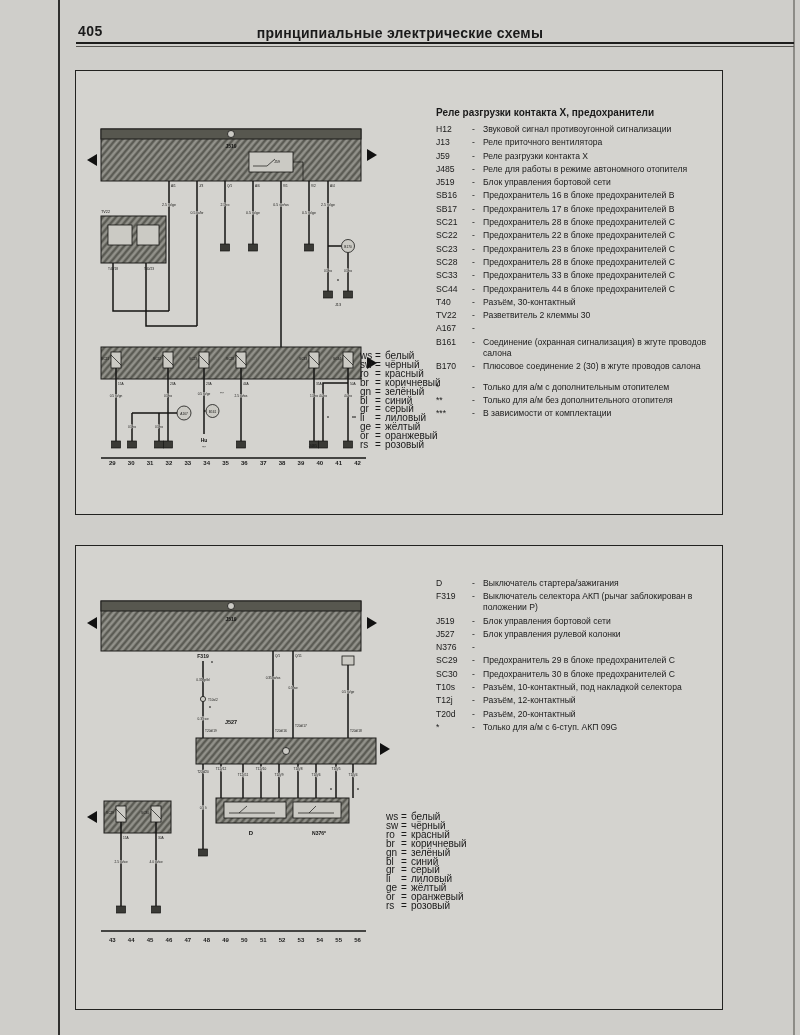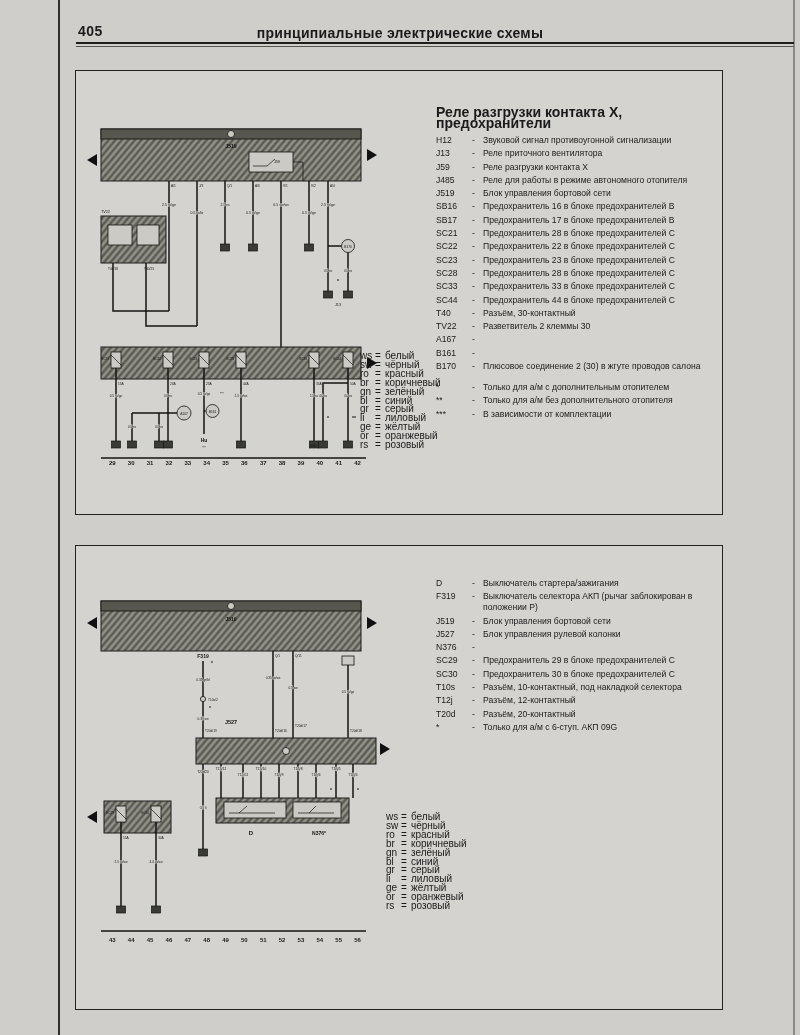--- a/index.html
+++ b/index.html
@@ -26,21 +26,21 @@
   .box-dark{fill:#3a3a36;stroke:#141413;stroke-width:.7}
   .box-lite{fill:#cbcac4;stroke:#141413;stroke-width:.8}
   .mid{text-anchor:middle}.end{text-anchor:end}
   .f32{font-size:3.2px}.f35{font-size:3.5px}.f38{font-size:3.8px}.f5{font-size:5px;font-weight:bold}
   .f55{font-size:5.5px;font-weight:bold}.f6{font-size:6px;font-weight:bold}
   .lab{stroke:#d4d3cf;stroke-width:.9px;paint-order:stroke}
 
   .legend{position:absolute;left:360px;width:284px;font-size:8.6px;line-height:10.9px}
   #frame1 .legend{top:36px}
   #frame2 .legend{top:32px}
-  .legend-title{font-weight:bold;font-size:14px;line-height:11px;margin-bottom:6px}
+  .legend-title{font-weight:bold;font-size:10px;line-height:11px;margin-bottom:6px}
   .lrow{display:flex;margin-bottom:2.4px}
   .lterm{width:36px;flex:none;font-weight:normal}
   .ldash{width:11px;flex:none}
   .ldesc{flex:1}
   .notes{margin-top:10px}
 
   .wcl{position:absolute;font-size:10px;line-height:8.9px}
   #frame1 .wcl{left:284px;top:281px}
   #frame2 .wcl{left:310px;top:267px}
   .wrow{display:flex}
@@ -387,20 +387,21 @@
         </div>
 
         <div class="lrow">
           <span class="lterm">A167</span>
           <span class="ldash">-</span>
         </div>
 
         <div class="lrow">
           <span class="lterm">B161</span>
           <span class="ldash">-</span>
+          <span class="ldesc">Соединение (охранная сигнализация) в жгуте проводов салона</span>
         </div>
 
         <div class="lrow">
           <span class="lterm">B170</span>
           <span class="ldash">-</span>
           <span class="ldesc">Плюсовое соединение 2 (30) в жгуте проводов салона</span>
         </div>
       </div>
     <div class="notes">
 

